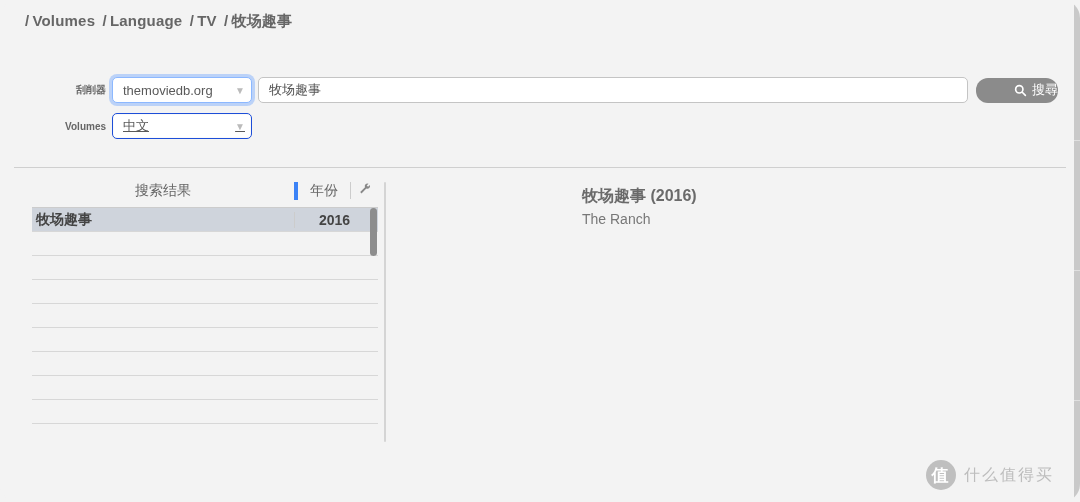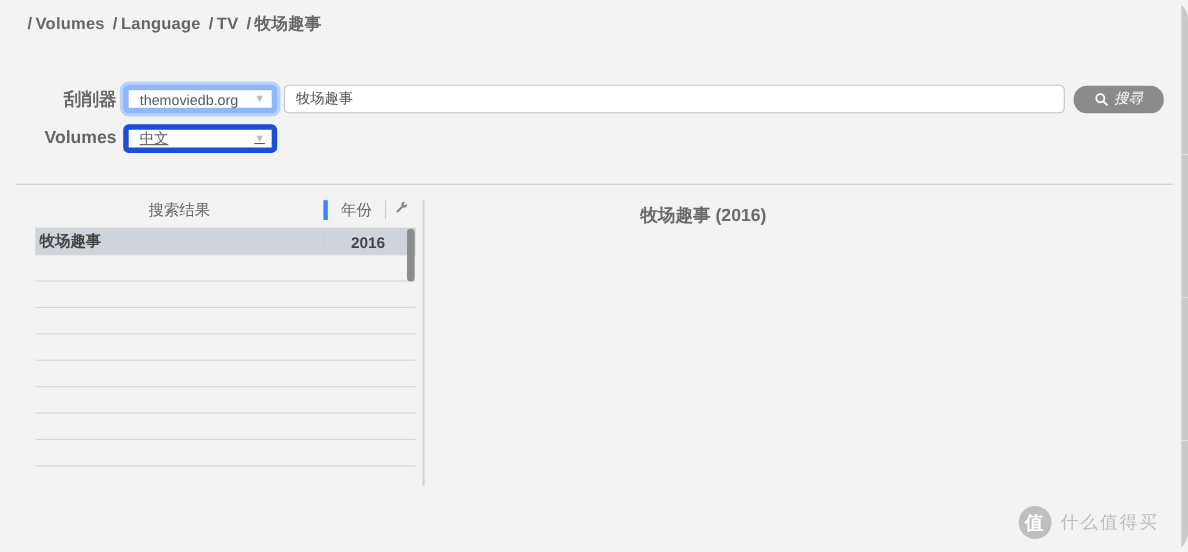--- a/index.html
+++ b/index.html
@@ -4,28 +4,28 @@
 <style>
   * { box-sizing: border-box; margin: 0; padding: 0; }
   html, body { width: 1080px; height: 502px; font-family: "Helvetica Neue", Arial, "PingFang SC", "Microsoft YaHei", sans-serif; background: #f3f3f3; color: #555; overflow: hidden; }
   body { border-radius: 18px; position: relative; }
   .chrome-right { position: absolute; right: 0; top: 0; width: 6px; height: 100%; background: #c9c9c9; }
   .chrome-right .tick { width: 6px; background: #e0e0e0; height: 1px; position: absolute; left: 0; }
   .breadcrumb { padding: 12px 22px 16px 22px; font-size: 15px; font-weight: 600; color: #666; letter-spacing: 0.2px; }
   .breadcrumb span.sep { padding: 0 3px; }
   .form-area { padding: 30px 22px 18px 22px; }
   .form-row { display: flex; align-items: center; margin-bottom: 10px; }
-  .form-label { width: 90px; text-align: right; font-size: 16px; font-weight: 600; color: #666; padding-right: 6px; }
-  .select { display: inline-flex; align-items: center; justify-content: space-between; background: #fff; border: 5px solid #1d4ed8; border-radius: 5px; height: 26px; padding: 0 6px 0 10px; font-size: 13px; color: #5a5a5a; cursor: pointer; box-shadow: inset 0 0 0 1px rgba(0,0,0,0.02); }
+  .form-label { width: 90px; text-align: right; font-size: 10px; font-weight: 600; color: #666; padding-right: 6px; }
+  .select { display: inline-flex; align-items: center; justify-content: space-between; background: #fff; border: 1px solid #1d4ed8; border-radius: 5px; height: 26px; padding: 0 6px 0 10px; font-size: 13px; color: #5a5a5a; cursor: pointer; box-shadow: inset 0 0 0 1px rgba(0,0,0,0.02); }
   .select.focused { box-shadow: 0 0 0 3px rgba(120,170,255,0.45); border-color: #8cb8ff; }
   .select .caret { color: #bbb; font-size: 10px; margin-left: 14px; }
   .scraper-select { width: 140px; }
   .lang-select { width: 140px; text-decoration: underline; }
   .search-input { flex: 1; height: 26px; background: #fff; border: 1px solid #c4c4c4; border-radius: 5px; padding: 0 10px; font-size: 13px; color: #555; margin-left: 6px; }
-  .search-btn { display: inline-flex; align-items: center; justify-content: center; width: 82px; height: 25px; margin-left: 8px; background: #8b8b8b; border: none; border-radius: 12px; color: #fff; font-size: 13px; cursor: pointer; font-weight: 500; font-style: italic; }
+  .search-btn { display: inline-flex; align-items: center; justify-content: flex-end; width: 82px; height: 25px; margin-left: 8px; background: #8b8b8b; border: none; border-radius: 12px; color: #fff; font-size: 13px; cursor: pointer; font-weight: 500; }
   .search-btn svg { width: 13px; height: 13px; margin-right: 5px; }
   .divider { height: 1px; background: #cfcfcf; margin: 0 14px; }
   .content { display: flex; padding: 0 14px; height: 300px; }
   .left { width: 364px; padding: 14px 0 0 18px; }
   .results-header { display: flex; align-items: flex-start; height: 26px; font-size: 14px; color: #666; border-bottom: 1px solid #ccc; }
   .col-title { flex: 1; text-align: center; font-weight: 500; }
   .col-year  { width: 56px; text-align: center; border-left: 4px solid #3b82f6; font-weight: 500; }
   .col-tool  { width: 28px; text-align: center; border-left: 1px solid #ccc; color: #888; }
   .results-body { position: relative; height: 220px; }
   .results-rows { height: 100%; overflow: hidden; }
@@ -154,19 +154,20 @@
       </div>
     </div>
   </div>
 
   <div class="vdiv">
       <div class="line"></div>
     </div>
 
   <div class="right">
     <div class="detail-title">牧场趣事 (2016)</div>
+    <div class="detail-sub">The Ranch</div>
   </div>
 </div>
 
 <div class="watermark">
   <div class="badge">值</div>
   <span>什么值得买</span>
 </div>
 
 </body></html>

